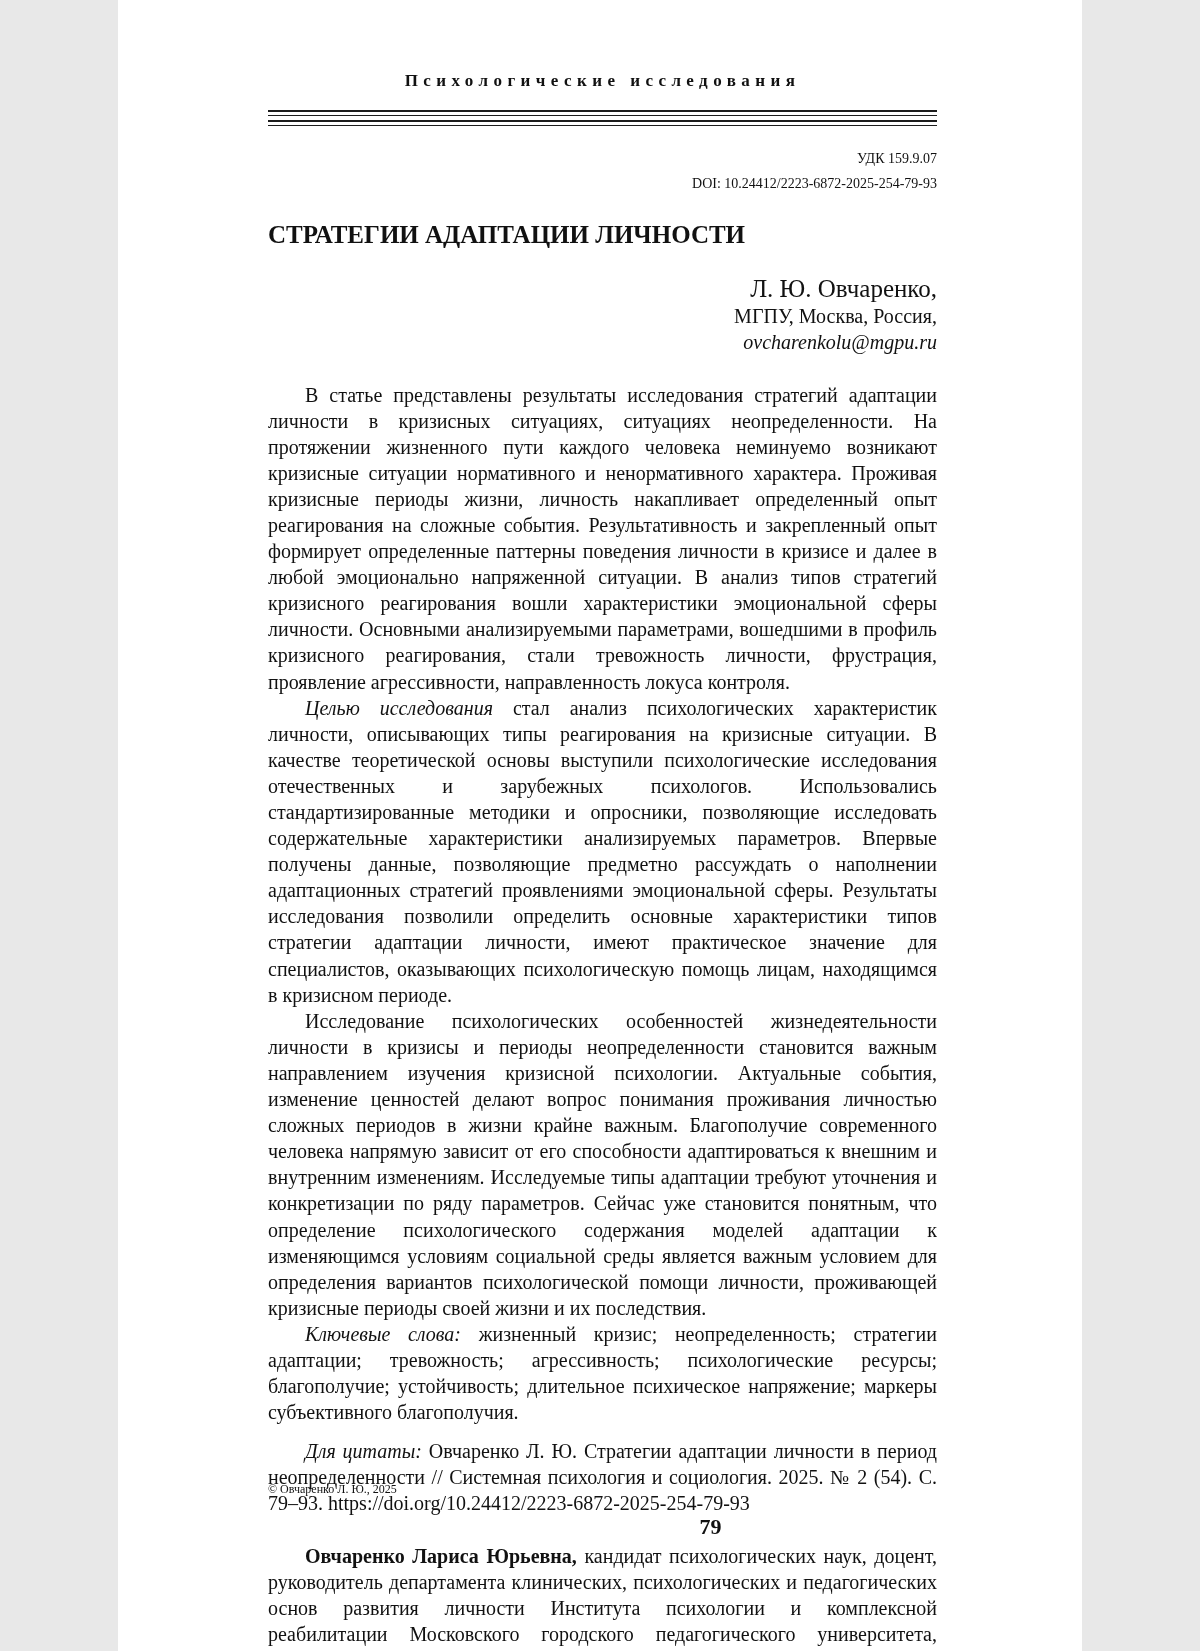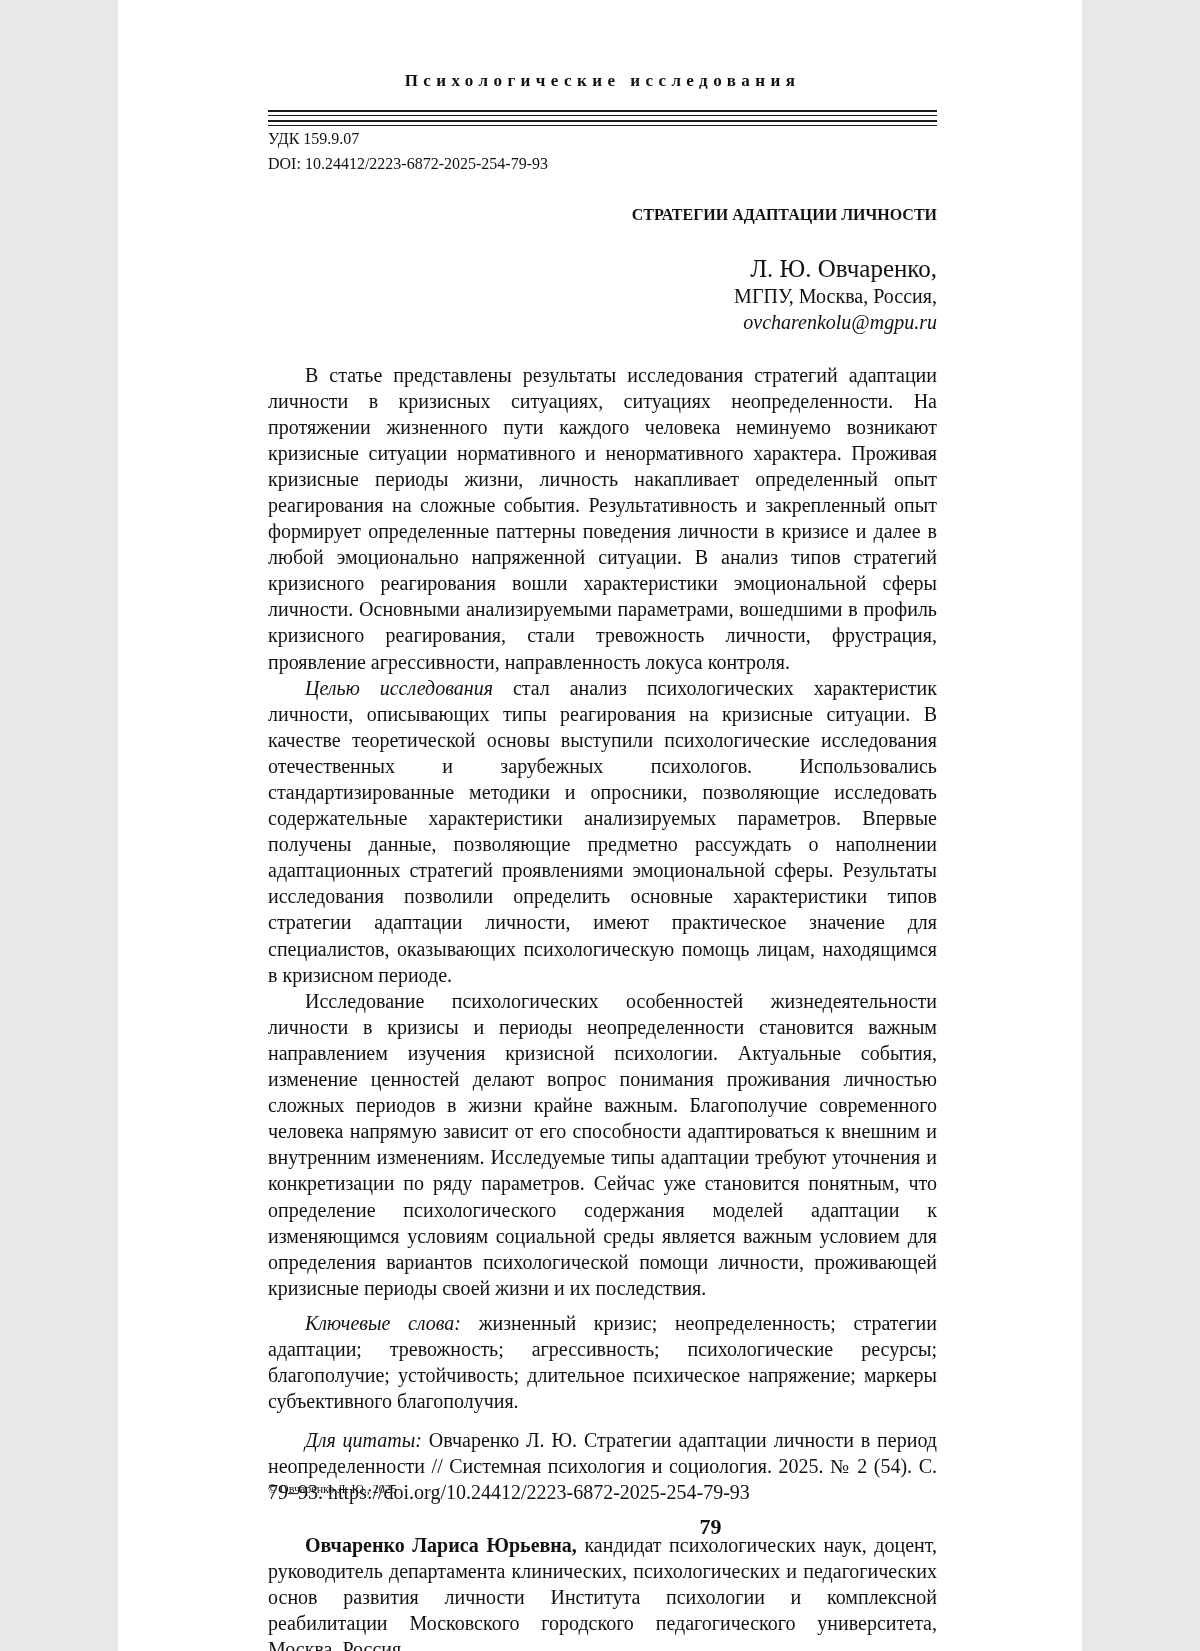--- a/index.html
+++ b/index.html
@@ -32,27 +32,29 @@
   }
   .rule-line {
     height: 3px;
     border-top: 2px solid #1c1c1c;
     border-bottom: 1px solid #1c1c1c;
   }
   .rule-line + .rule-line {
     margin-top: 4px;
   }
   .meta {
-    font-size: 16px;
+    margin-top: 20px;
+    font-size: 14px;
     line-height: 25px;
+    text-align: right;
   }
   .article-title {
     margin-top: 22px;
-    text-align: right;
-    font-size: 16px;
+    text-align: left;
+    font-size: 25px;
     font-weight: 700;
     line-height: 34px;
   }
   .author-block {
     margin-top: 24px;
     text-align: right;
     font-size: 20px;
     line-height: 26.5px;
   }
   .author-name {
@@ -65,21 +67,21 @@
   .abstract {
     margin-top: 26px;
   }
   p.body-par {
     margin: 0;
     font-size: 20px;
     line-height: 26.1px;
     text-align: justify;
     text-indent: 37px;
   }
-  p.body-par.gap-small { margin-top: 9px; }
+  p.body-par.gap-small { }
   p.body-par.gap-mid   { margin-top: 13px; }
   p.body-par.gap-big   { margin-top: 26px; }
   .lead-italic { font-style: italic; }
   .lead-bold   { font-weight: 700; }
   p.plain-line {
     margin: 0;
     font-size: 24px;
     line-height: 26.1px;
     text-indent: 37px;
     text-align: left;

